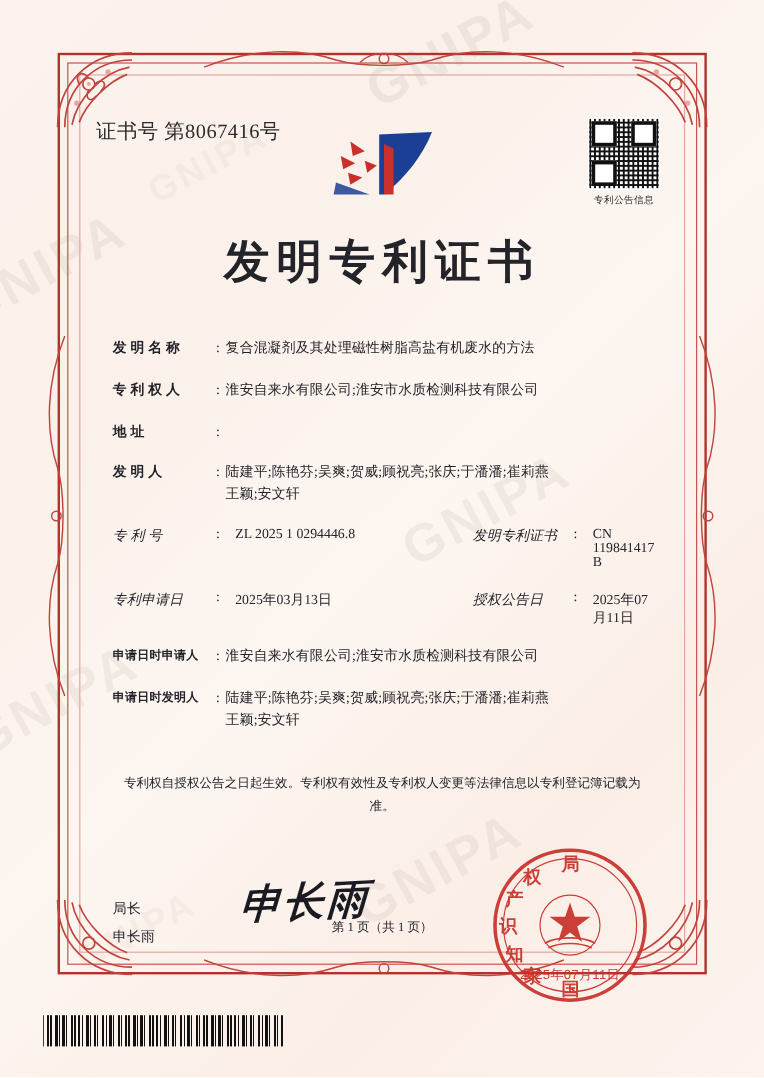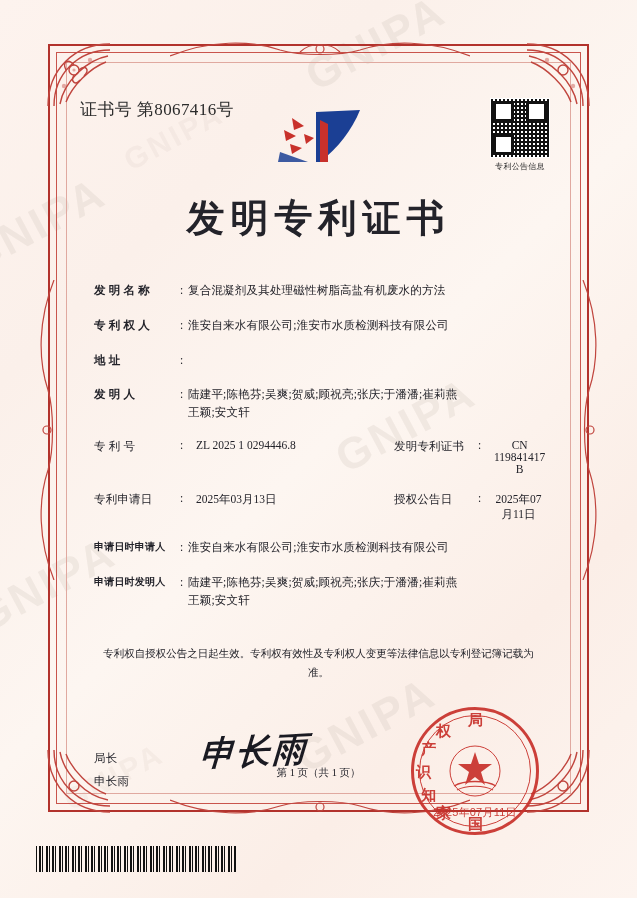--- a/index.html
+++ b/index.html
@@ -206,24 +206,24 @@
     margin-bottom: 17px;
     font-size: 11.5px;
     color: #23232a;
   }
   .two-col .col {
     display: flex;
     align-items: flex-start;
   }
   .two-col .col-left { flex: 0 0 300px; }
   .two-col .col-right { flex: 1; }
-  .two-col .lbl { white-space: nowrap; letter-spacing: 0.2px; }
+  .two-col .lbl { white-space: nowrap; letter-spacing: 0.2px; font-style: italic; }
   .two-col .lbl.w86 { width: 86px; flex: 0 0 86px; display: flex; justify-content: space-between; }
   .two-col .lbl.w80 { width: 84px; flex: 0 0 84px; }
-  .two-col .val { margin-left: 8px; text-align: center; }
+  .two-col .val { margin-left: 8px; }
 
   .legal {
     margin-top: 34px;
     padding: 0 16px;
     font-size: 10.5px;
     line-height: 1.9;
     color: #23232a;
     text-align: center;
   }
   .legal p { margin: 0; }

